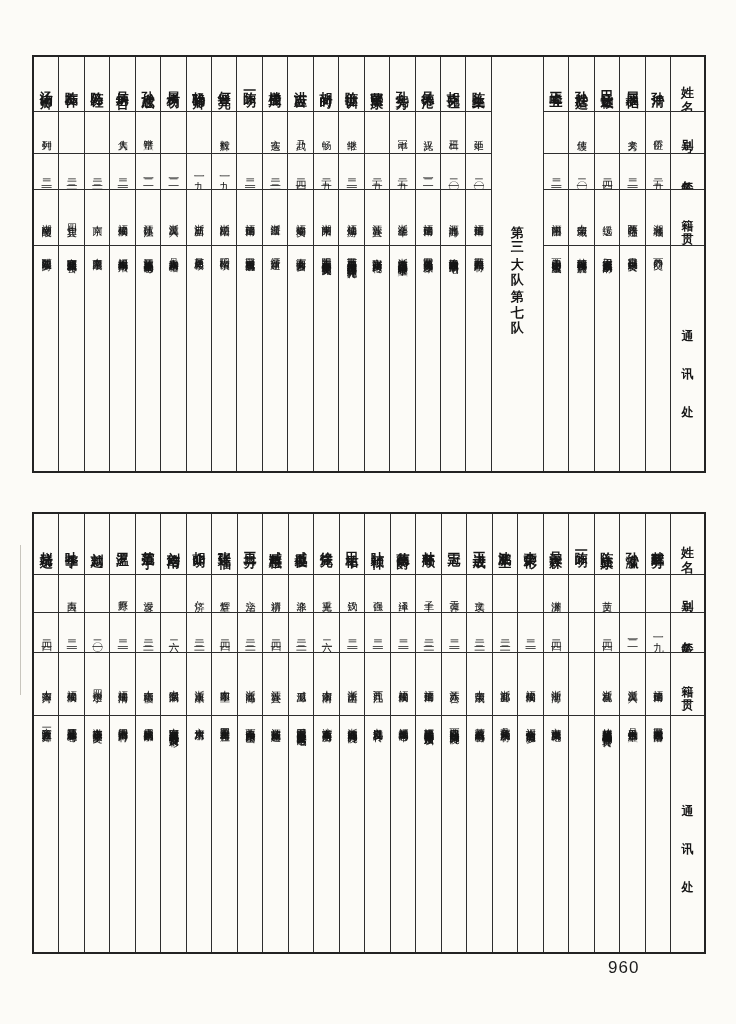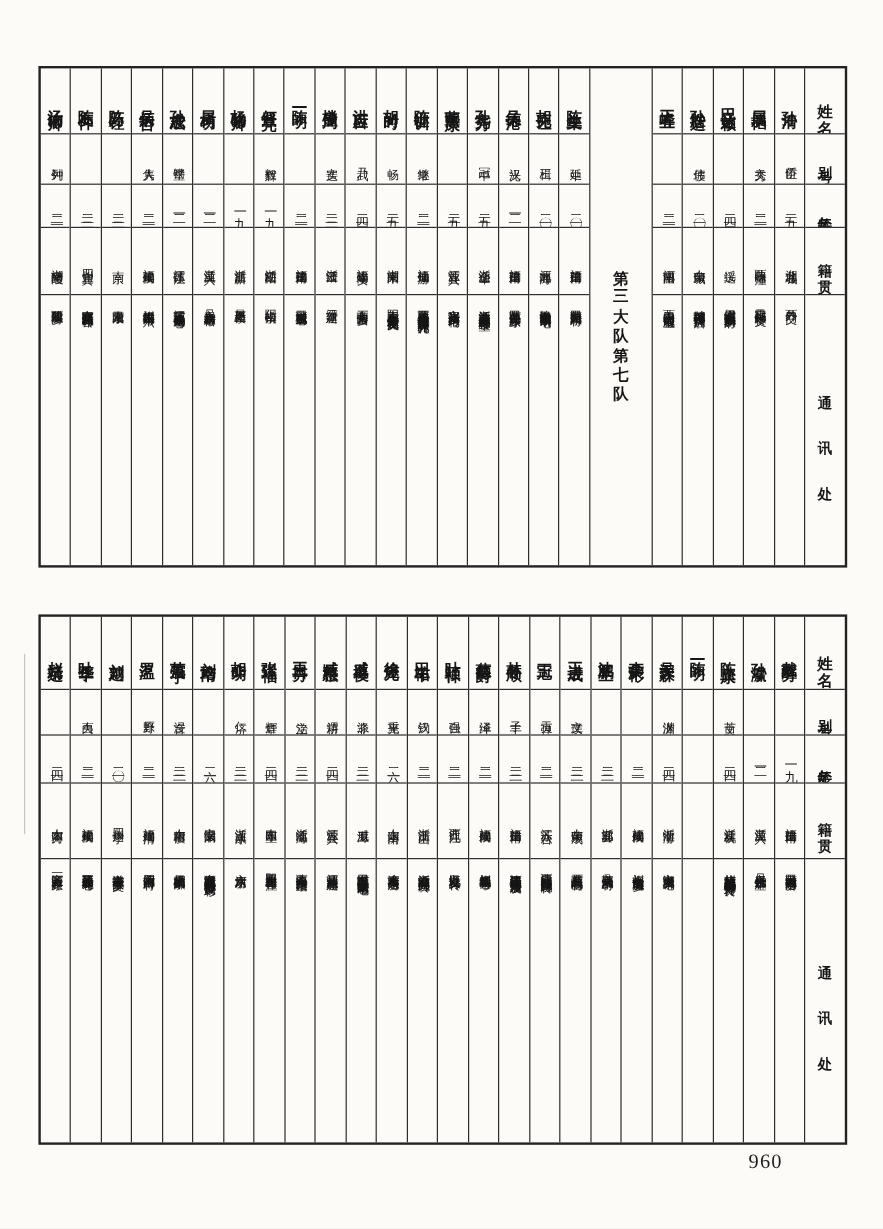--- a/index.html
+++ b/index.html
@@ -54,22 +54,22 @@
   .hdr-col .alias .vtext{font-size:12px;letter-spacing:4px;font-weight:700;}
   .hdr-col .age .vtext{font-size:12px;letter-spacing:2px;font-weight:700;}
   .hdr-col .native .vtext{font-size:12px;letter-spacing:14px;padding-top:12px;font-weight:700;}
   .hdr-col .addr{align-items:center;padding-top:0;}
   .hdr-col .addr .vtext{font-size:12px;letter-spacing:38px;padding-top:34px;font-weight:700;}
 
   .section-col .cell{flex:1 1 auto;border-bottom:none;}
   .section-text{font-size:13px;font-weight:700;letter-spacing:16px;padding-top:14px;}
 
   .pageno{
-    position:absolute;top:958px;left:608px;width:60px;text-align:center;
-    font-family:Liberation Serif, serif;
+    position:absolute;top:958px;left:608px;width:60px;
+    font-family:Liberation Sans, sans-serif;
     font-size:17px;color:#1c1c1c;letter-spacing:1px;
   }
   .artifact-line{
     position:absolute;left:20px;top:545px;width:1px;height:150px;
     background:#c8c5bd;
   }
 </style>
 </head>
 <body>
 

